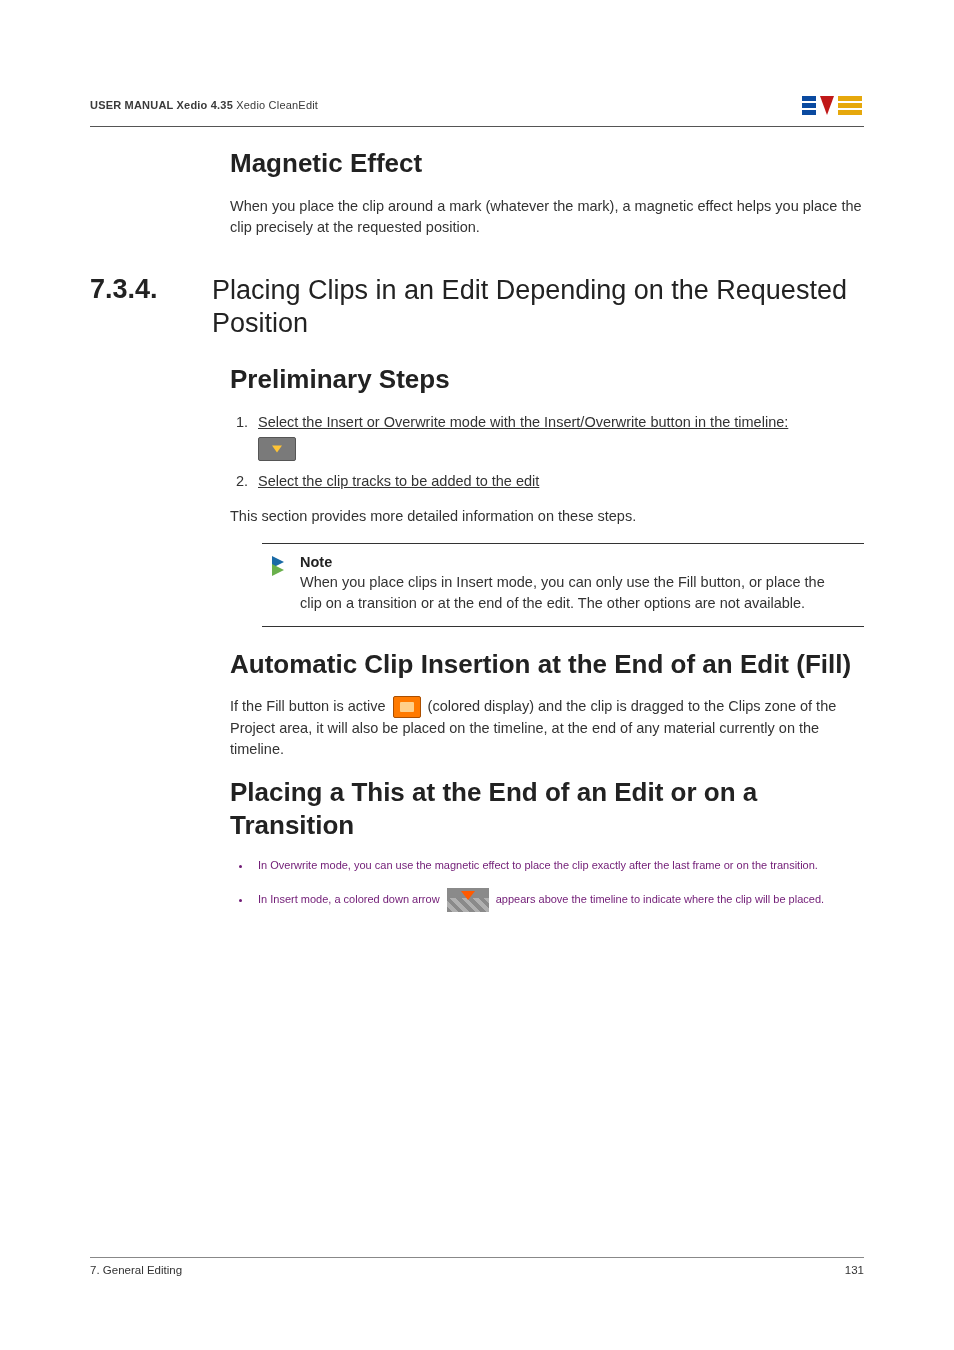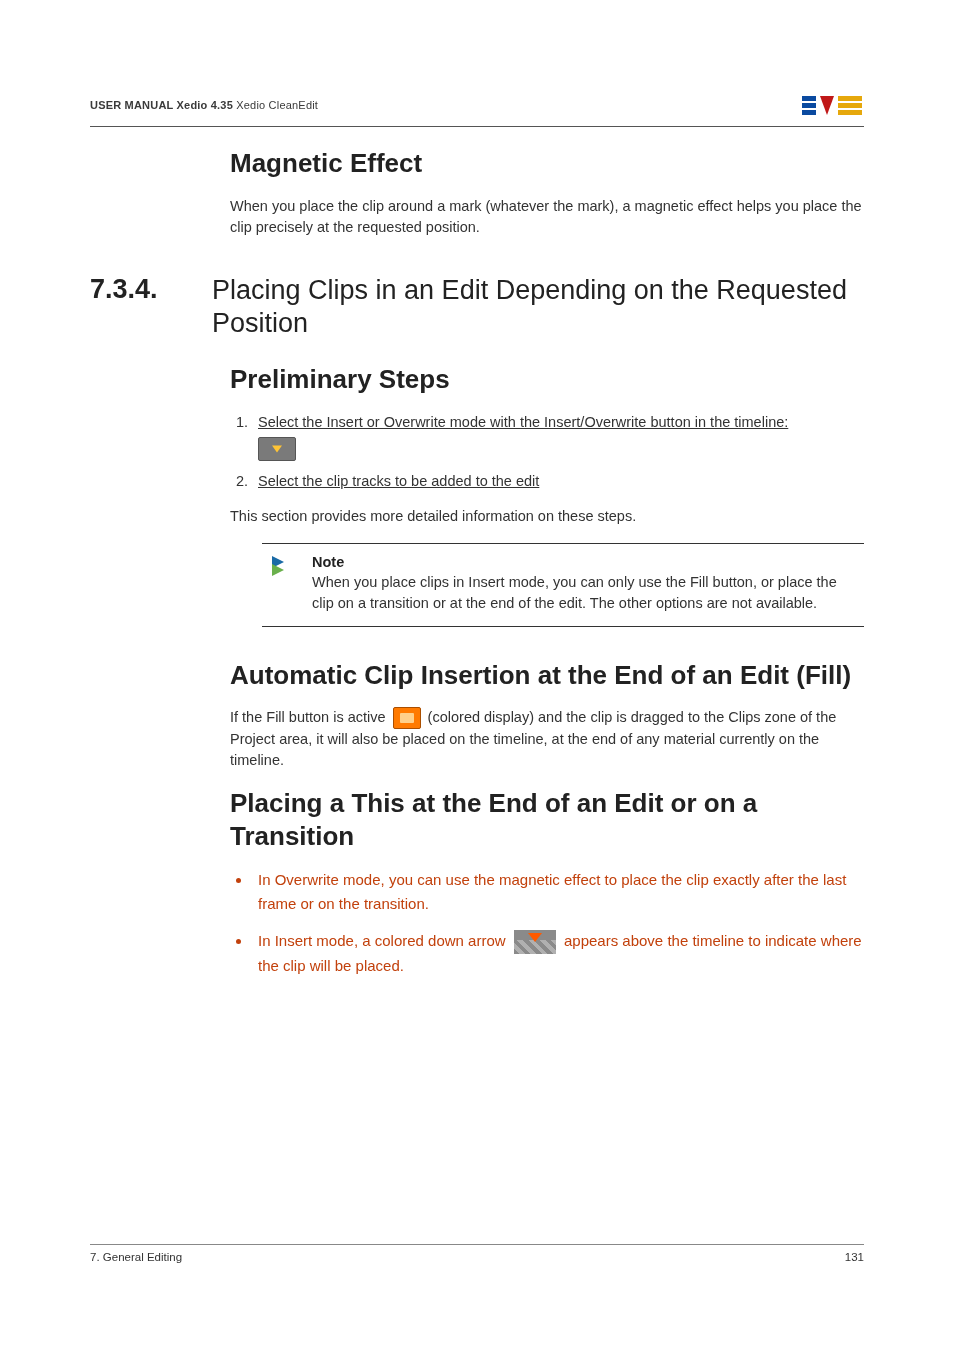--- a/index.html
+++ b/index.html
@@ -21,42 +21,42 @@
   .body-text { font-size: 14.5px; line-height: 1.45; color: #333; margin-bottom: 16px; }
 
   .sec-row { display: flex; margin-top: 36px; margin-bottom: 22px; align-items: flex-start; }
   .sec-num { font-size: 27px; font-weight: bold; color: #222; width: 122px; flex: 0 0 122px; }
   .sec-title { font-size: 27px; font-weight: normal; color: #222; line-height: 1.25; }
 
   ol.steps { list-style: decimal; margin: 0 0 14px 22px; }
   ol.steps li { font-size: 14.5px; line-height: 1.45; color: #333; margin-bottom: 10px; padding-left: 6px; text-decoration: underline; }
 
   ul.bullets { list-style: disc; margin: 0 0 14px 22px; }
-  ul.bullets li { font-size: 15px; line-height: 1.55; color: #c2410c; margin-bottom: 14px; padding-left: 6px; }
+  ul.bullets li { font-size: 11px; line-height: 1.55; color: #701a75; margin-bottom: 14px; padding-left: 6px; }
 
   .icon-btn { display: inline-block; vertical-align: middle; width: 38px; height: 24px; background: #7a7a7a; border: 1px solid #555; border-radius: 2px; position: relative; margin-top: 4px; }
   .icon-btn-tri { position: absolute; left: 50%; top: 50%; transform: translate(-50%,-50%); width: 0; height: 0; border-left: 5px solid transparent; border-right: 5px solid transparent; border-top: 7px solid #ffc435; }
 
-  .note-box { border-top: 1.5px solid #333; border-bottom: 1.5px solid #333; margin: 14px 0 32px 32px; padding: 10px 14px 12px 10px; display: flex; gap: 26px; }
+  .note-box { border-top: 1.5px solid #333; border-bottom: 1.5px solid #333; margin: 14px 0 21px 32px; padding: 10px 14px 12px 10px; display: flex; gap: 14px; }
   .note-flag { width: 14px; flex: 0 0 14px; margin-top: 2px; }
   .note-content { flex: 1; }
   .note-title { font-size: 14.5px; font-weight: bold; color: #222; margin-bottom: 2px; }
   .note-body { font-size: 14.5px; line-height: 1.45; color: #333; }
 
   .inline-icon-fill { display: inline-block; vertical-align: middle; width: 28px; height: 22px; background: #ff7a00; border: 1px solid #aa4e00; border-radius: 2px; position: relative; margin: 0 3px; }
   .inline-icon-fill::after { content: ""; position: absolute; left: 6px; top: 5px; width: 14px; height: 10px; background: #ffd08a; border-radius: 1px; }
 
   .inline-icon-arrow { display: inline-block; vertical-align: middle; width: 42px; height: 24px; margin: 0 4px; position: relative; }
   .inline-icon-arrow .top { position: absolute; left: 0; top: 0; width: 42px; height: 10px; background: #8a8a8a; }
   .inline-icon-arrow .bot { position: absolute; left: 0; top: 10px; width: 42px; height: 14px;
     background: repeating-linear-gradient(45deg, #8a8a8a 0 4px, #b0b0b0 4px 8px); }
   .inline-icon-arrow .tri { position: absolute; left: 14px; top: 3px; width: 0; height: 0;
     border-left: 7px solid transparent; border-right: 7px solid transparent; border-top: 9px solid #ff5a00; }
 
-  .footer { position: absolute; left: 90px; right: 90px; bottom: 87px; border-top: 1px solid #888; padding-top: 6px; display: flex; justify-content: space-between; font-size: 11.5px; color: #333; }
+  .footer { position: absolute; left: 90px; right: 90px; bottom: 74px; border-top: 1px solid #888; padding-top: 6px; display: flex; justify-content: space-between; font-size: 11.5px; color: #333; }
 
   b { font-weight: normal; }
 </style>
 </head>
 <body>
 
 <div class="page">
 
   <div class="header-row">
     <div class="header-left">

